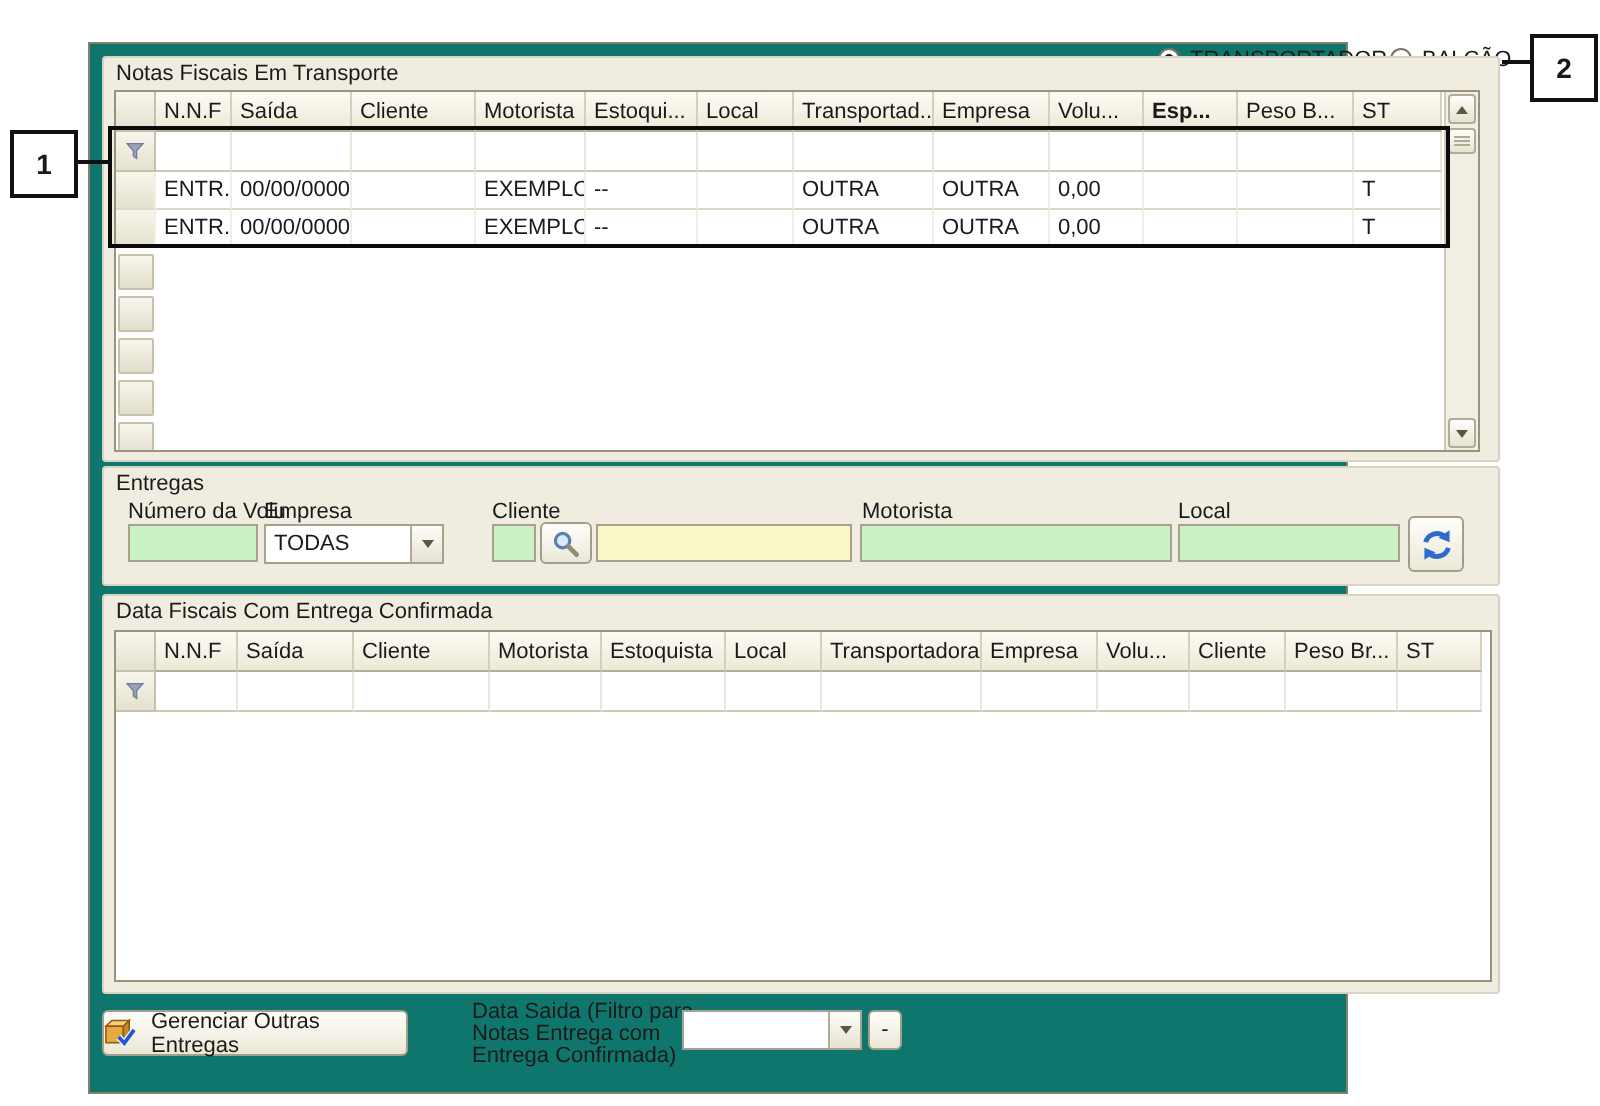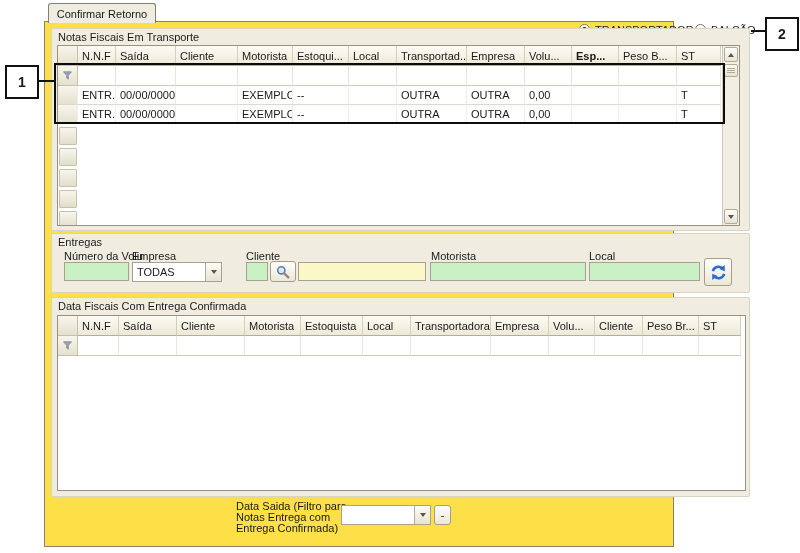--- a/index.html
+++ b/index.html
@@ -1,19 +1,19 @@
 <!DOCTYPE html>
 <html><head>
 <meta charset="utf-8">
 <style>
   *{margin:0;padding:0;box-sizing:border-box}
   body{font-family:"Liberation Sans",sans-serif;background:#fff;-webkit-font-smoothing:antialiased}
   .stage{position:relative;width:800px;height:553px;background:#fff;overflow:hidden;font-size:11px;color:#1a1a1a}
 
-  .window{position:absolute;left:44px;top:21px;width:630px;height:526px;background:#fde047;border:1px solid #857F6E}
+  .window{position:absolute;left:44px;top:21px;width:630px;height:526px;background:#0f766e;border:1px solid #857F6E}
   .tab{position:absolute;left:48px;top:3px;width:108px;height:20px;background:#F0EDE0;border:1px solid #857F6E;
        border-bottom:none;border-radius:3px 3px 0 0;z-index:3;display:flex;align-items:center;justify-content:center}
 
   .group{position:absolute;background:#F0EDE0;border:1px solid #D8D3C2;border-radius:2px}
   .group-title{position:absolute;left:6px;top:2px;white-space:nowrap}
 
   .grid{position:absolute;background:#fff;border:1px solid #98927E}
   .g-body{position:absolute;left:0;top:0;bottom:0;overflow:hidden;background:#fff}
   .g-row{display:flex}
   .g-cell{flex:none;height:20px;padding:4px 0 0 4px;overflow:hidden;white-space:nowrap;font-size:11px}
@@ -67,23 +67,20 @@
   <div class="callout-box" style="left:5px;top:65px">
     <span>1</span>
   </div>
   <div class="callout-line" style="left:39px;top:80px;width:16px"></div>
 
   <div class="callout-box" style="left:765px;top:17px">
     <span>2</span>
   </div>
   <div class="callout-line" style="left:751px;top:30px;width:14px"></div>
 
-  <div class="tab">
-    <span>Confirmar Retorno</span>
-  </div>
 
   <div class="window">
 
     <div class="radio" style="left:534px;top:1px">
       <span class="rdot sel"></span>
       <span>TRANSPORTADORA</span>
     </div>
     <div class="radio" style="left:650px;top:1px">
       <span class="rdot"></span>
       <span>BALCÃO</span>
@@ -248,20 +245,30 @@
             <div class="g-cell" style="width: 80px;"></div>
             <div class="g-cell" style="width: 58px;"></div>
             <div class="g-cell" style="width: 46px;"></div>
             <div class="g-cell" style="width: 48px;"></div>
             <div class="g-cell" style="width: 56px;"></div>
             <div class="g-cell" style="width: 42px;"></div>
           </div>
         </div>
     </div>
 
+    <div class="btn" style="left:6px;top:483px;width:153px;height:23px">
+      <svg width="17" height="16" viewBox="0 0 17 16">
+        <polygon points="1,4 4,1 13,1 10,4" fill="#F4CF7E" stroke="#8A5C14" stroke-width="0.8"></polygon>
+        <rect x="1" y="4" width="9" height="8.5" fill="#E8A93E" stroke="#8A5C14" stroke-width="0.8"></rect>
+        <polygon points="10,4 13,1 13,9.5 10,12.5" fill="#C9872B" stroke="#8A5C14" stroke-width="0.8"></polygon>
+        <path d="M7.5 9.5l3 3.2 5-6.8" stroke="#E8F0FA" stroke-width="3.4" fill="none"></path>
+        <path d="M7.5 9.5l3 3.2 5-6.8" stroke="#2356C8" stroke-width="1.9" fill="none"></path>
+      </svg>
+      <span>Gerenciar Outras Entregas</span>
+    </div>
     <div class="multiline" style="position:absolute;left:191px;top:479px">
       <div>Data Saida (Filtro para</div>
       <div>Notas Entrega com</div>
       <div>Entrega Confirmada)</div>
     </div>
     <div class="combo" style="left:296px;top:483px;width:90px">
       <span class="combo-val"></span>
       <span class="combo-btn">
           <span class="tri-dn"></span>
         </span>

